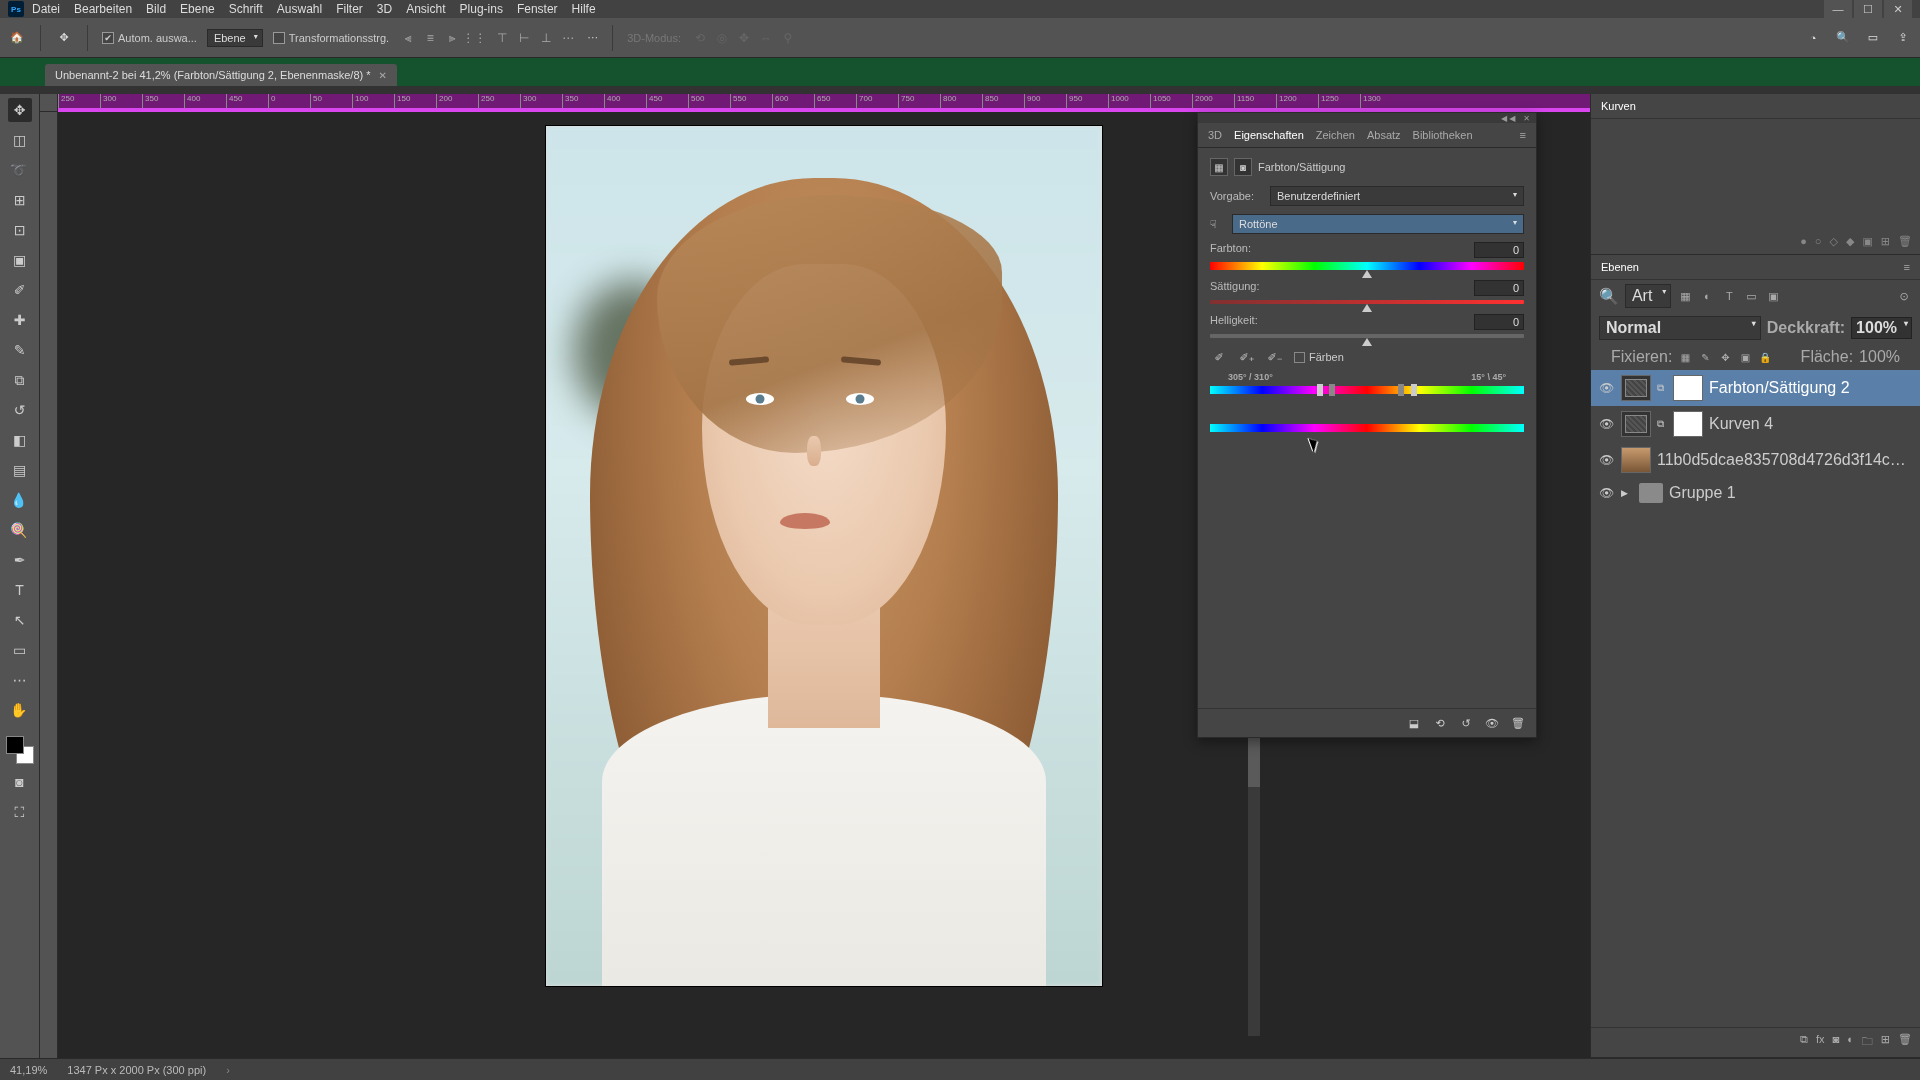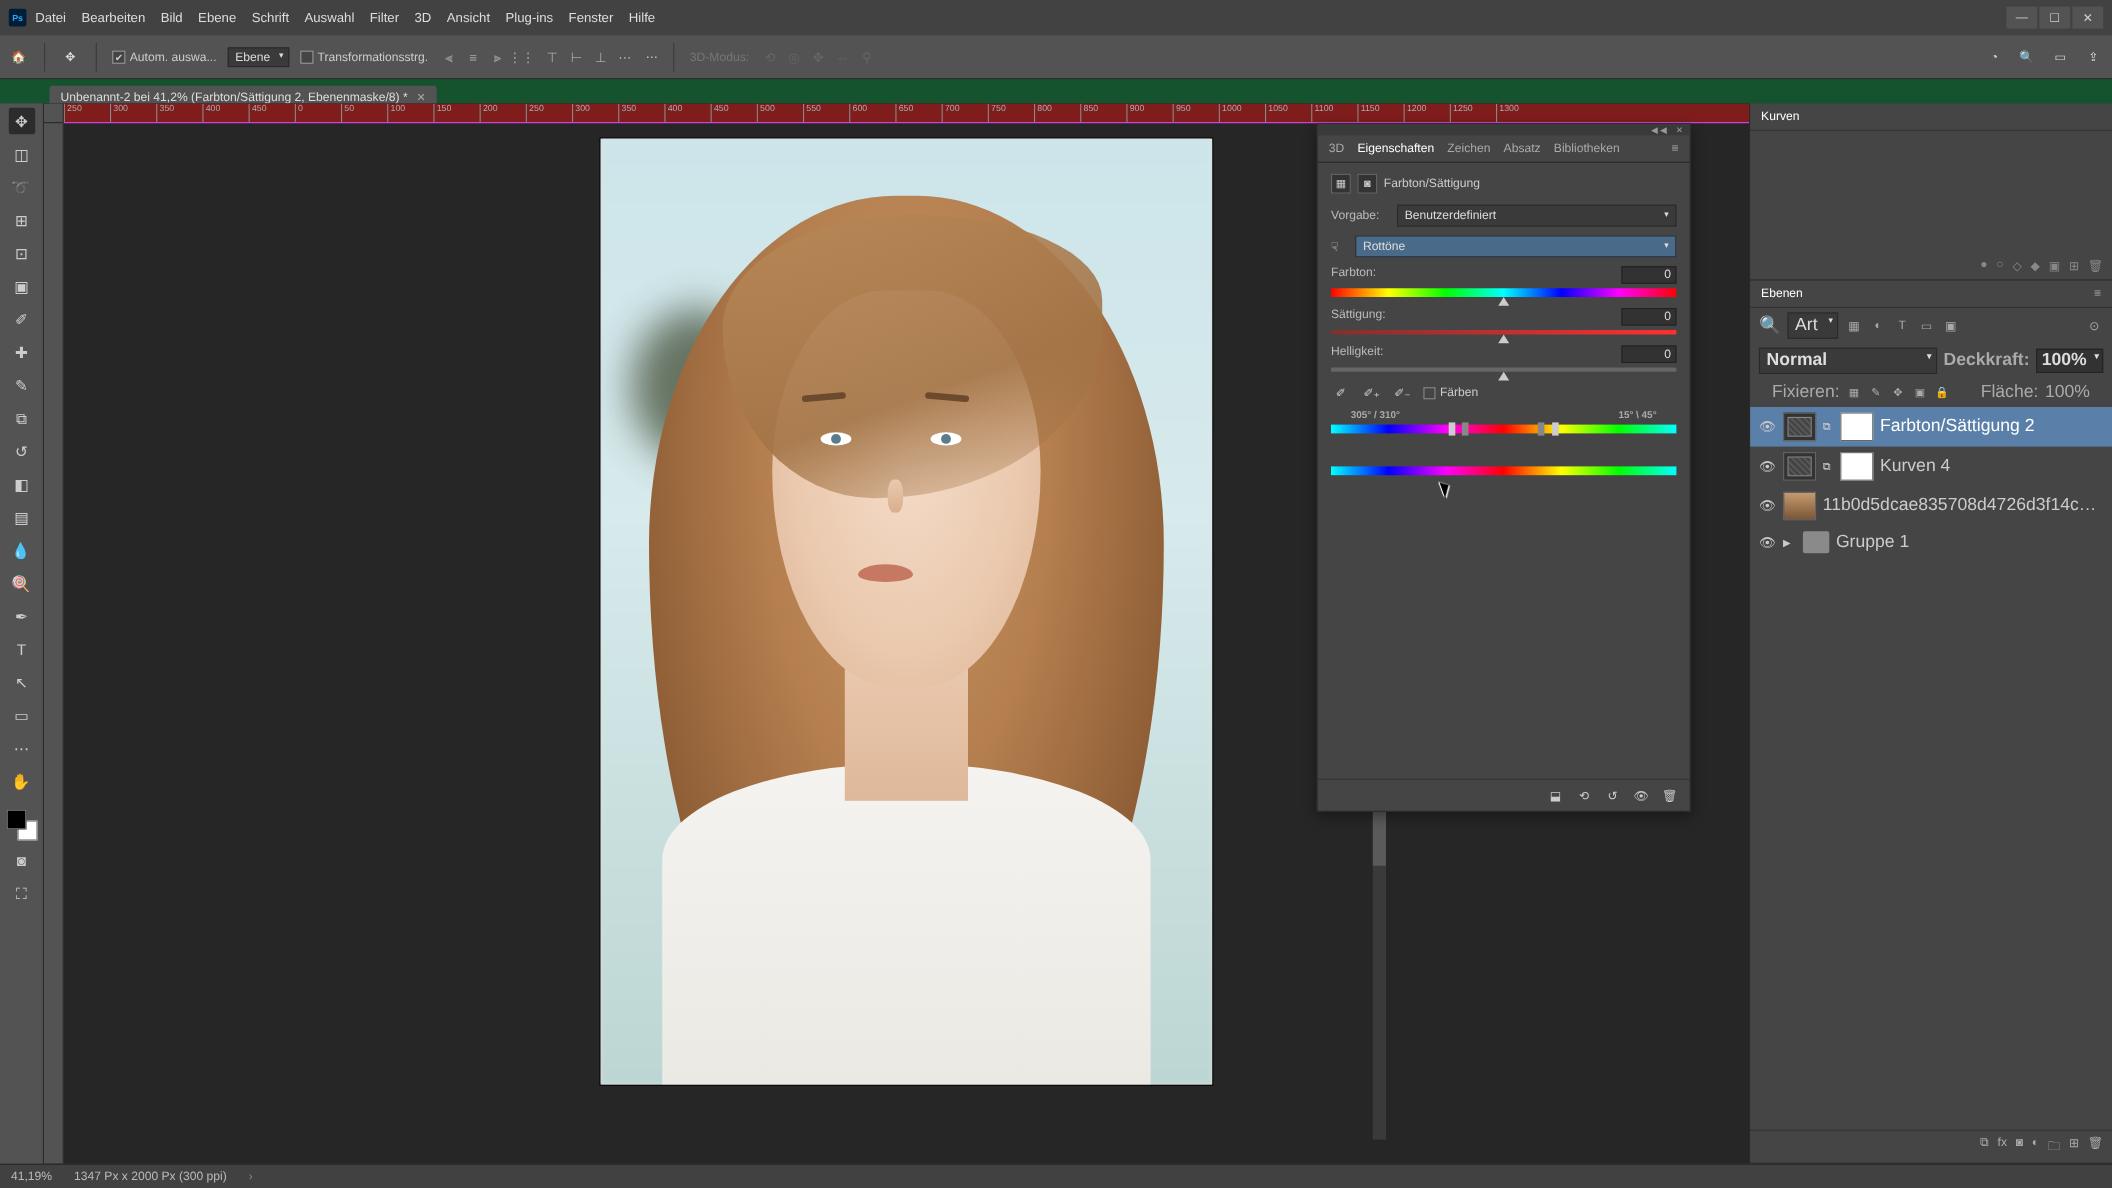--- a/index.html
+++ b/index.html
@@ -1,19 +1,19 @@
 <!DOCTYPE html>
 <html><head>
 <meta charset="utf-8">
 <style>
 * { margin: 0; padding: 0; box-sizing: border-box; font-family: "Segoe UI", Tahoma, sans-serif; user-select: none; }
 body { background: #323232; color: #ccc; width: 1920px; height: 1080px; overflow: hidden; position: relative; }
 
 
-.titlebar { height: 32px; background: #424242; display: flex; align-items: center; padding: 0 8px; font-size: 12px; }
+.titlebar { height: 18px; background: #424242; display: flex; align-items: center; padding: 0 8px; font-size: 12px; }
 .titlebar .ps-icon { width: 16px; height: 16px; background: #001e36; color: #31a8ff; font-size: 8px; font-weight: bold; display: flex; align-items: center; justify-content: center; border-radius: 2px; margin-right: 8px; }
 .titlebar .menu { display: flex; gap: 14px; color: #ddd; }
 .titlebar .menu span { cursor: default; }
 .titlebar .window-controls { margin-left: auto; display: flex; gap: 2px; }
 .titlebar .window-controls .ctrl { width: 28px; height: 20px; background: #535353; display: flex; align-items: center; justify-content: center; font-size: 11px; color: #ccc; }
 
 
 .optionsbar { height: 40px; background: #535353; border-bottom: 1px solid #2a2a2a; display: flex; align-items: center; padding: 0 8px; gap: 10px; font-size: 11px; color: #ccc; }
 .optionsbar .ico { width: 18px; height: 18px; display: flex; align-items: center; justify-content: center; color: #ddd; }
 .optionsbar .sep { width: 1px; height: 26px; background: #3a3a3a; margin: 0 4px; }
@@ -36,21 +36,21 @@
 
 .toolbox { width: 40px; background: #535353; border-right: 1px solid #2a2a2a; display: flex; flex-direction: column; align-items: center; padding-top: 4px; gap: 6px; }
 .toolbox .tool { width: 24px; height: 24px; display: flex; align-items: center; justify-content: center; color: #ccc; font-size: 14px; border-radius: 2px; }
 .toolbox .tool.active { background: #2c2c2c; }
 .toolbox .swatches { position: relative; width: 28px; height: 28px; margin-top: 8px; }
 .toolbox .swatches .fg { position: absolute; width: 18px; height: 18px; background: #000; border: 1px solid #888; z-index: 2; }
 .toolbox .swatches .bg { position: absolute; right: 0; bottom: 0; width: 18px; height: 18px; background: #fff; border: 1px solid #888; }
 
 
 .canvas-area { flex: 1; background: #262626; position: relative; overflow: hidden; }
-.ruler-h { position: absolute; top: 0; left: 18px; right: 0; height: 18px; background: #7f1d1d; border-bottom: 1px solid #d946ef; overflow: hidden; display: flex; }
+.ruler-h { position: absolute; top: 0; left: 18px; right: 0; height: 18px; background: #701a75; border-bottom: 4px solid #d946ef; overflow: hidden; display: flex; }
 .ruler-h .tick { flex: none; width: 42px; height: 100%; border-left: 1px solid #888; font-size: 8px; color: #aaa; padding-left: 2px; display: flex; align-items: flex-start; }
 .ruler-v { position: absolute; top: 18px; left: 0; bottom: 0; width: 18px; background: #535353; border-right: 1px solid #2a2a2a; }
 .ruler-corner { position: absolute; top: 0; left: 0; width: 18px; height: 18px; background: #535353; border-right: 1px solid #2a2a2a; border-bottom: 1px solid #2a2a2a; }
 .canvas-inner { position: absolute; top: 18px; left: 18px; right: 0; bottom: 0; display: flex; align-items: flex-start; justify-content: center; padding-top: 14px; }
 .doc-image { width: 556px; height: 860px; background: #ddd; box-shadow: 0 0 0 1px #000; position: relative; overflow: hidden; }
 
 
 .sky { position: absolute; inset: 0; background: linear-gradient(180deg, #cde5ea 0%, #d7eaec 40%, #bdd6d3 100%); filter: blur(2px); }
 .blob1 { position: absolute; left: 5%; top: 18%; width: 120px; height: 140px; background: #4a5640; border-radius: 50%; filter: blur(18px); opacity: .8; }
 .hair { position: absolute; left: 8%; top: 6%; width: 84%; height: 92%; background: radial-gradient(ellipse at 50% 30%, #c89565 0%, #b47e4e 40%, #8f5e36 75%, #6b4426 100%); border-radius: 48% 48% 40% 40% / 40% 40% 60% 60%; }
@@ -275,21 +275,21 @@
         <div class="tick">600</div>
         <div class="tick">650</div>
         <div class="tick">700</div>
         <div class="tick">750</div>
         <div class="tick">800</div>
         <div class="tick">850</div>
         <div class="tick">900</div>
         <div class="tick">950</div>
         <div class="tick">1000</div>
         <div class="tick">1050</div>
-        <div class="tick">1100</div>
+        <div class="tick">2000</div>
         <div class="tick">1150</div>
         <div class="tick">1200</div>
         <div class="tick">1250</div>
         <div class="tick">1300</div>
       </div>
     <div class="ruler-v"></div>
     <div class="canvas-inner">
       <div class="doc-image">
         <div class="sky"></div>
         <div class="blob1"></div>

